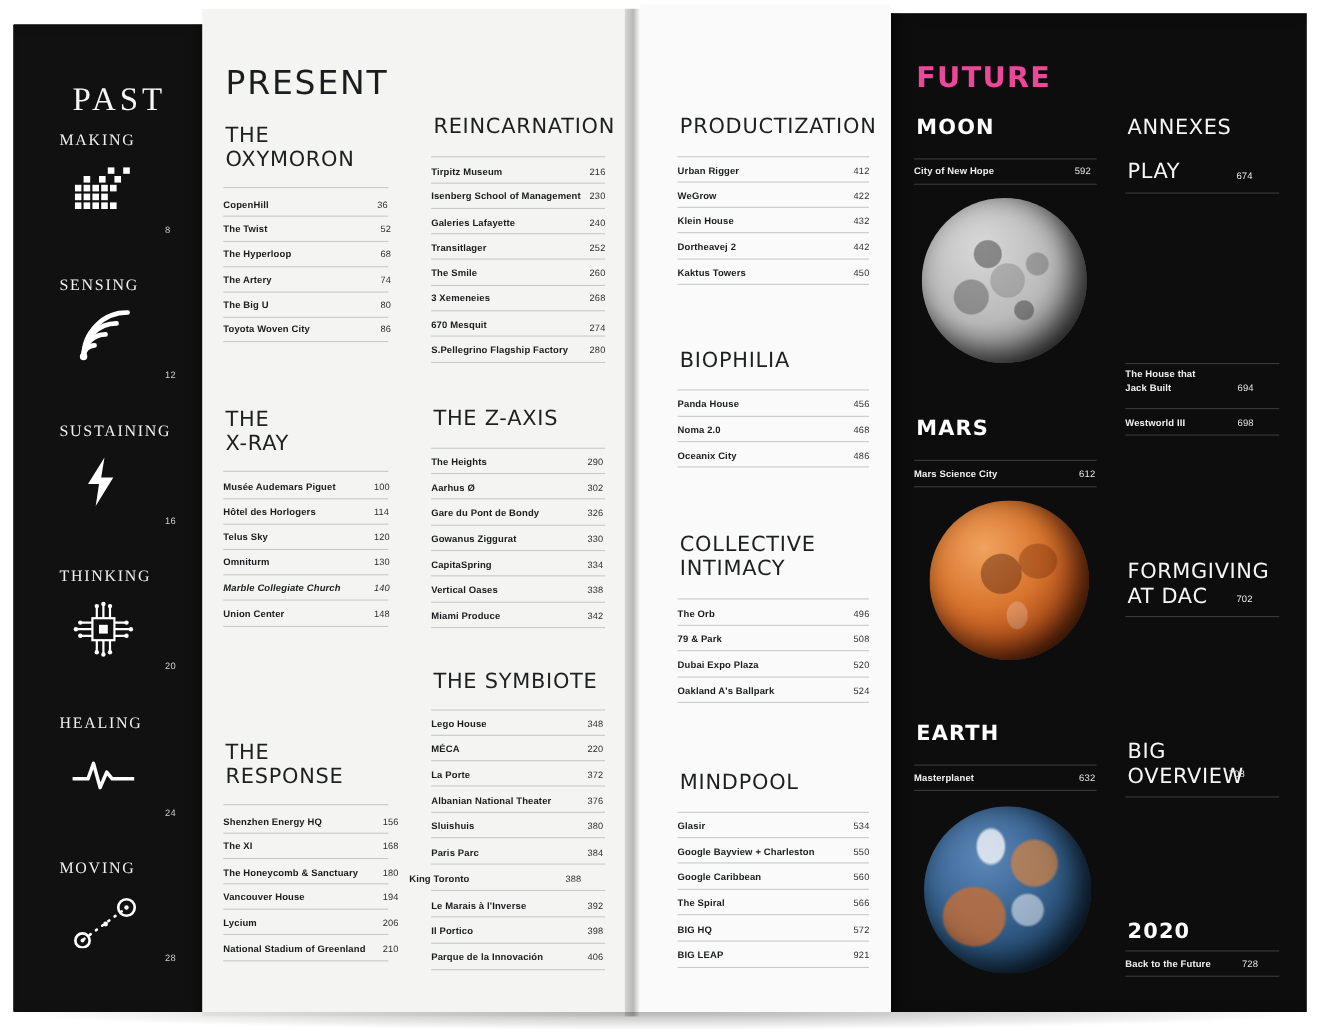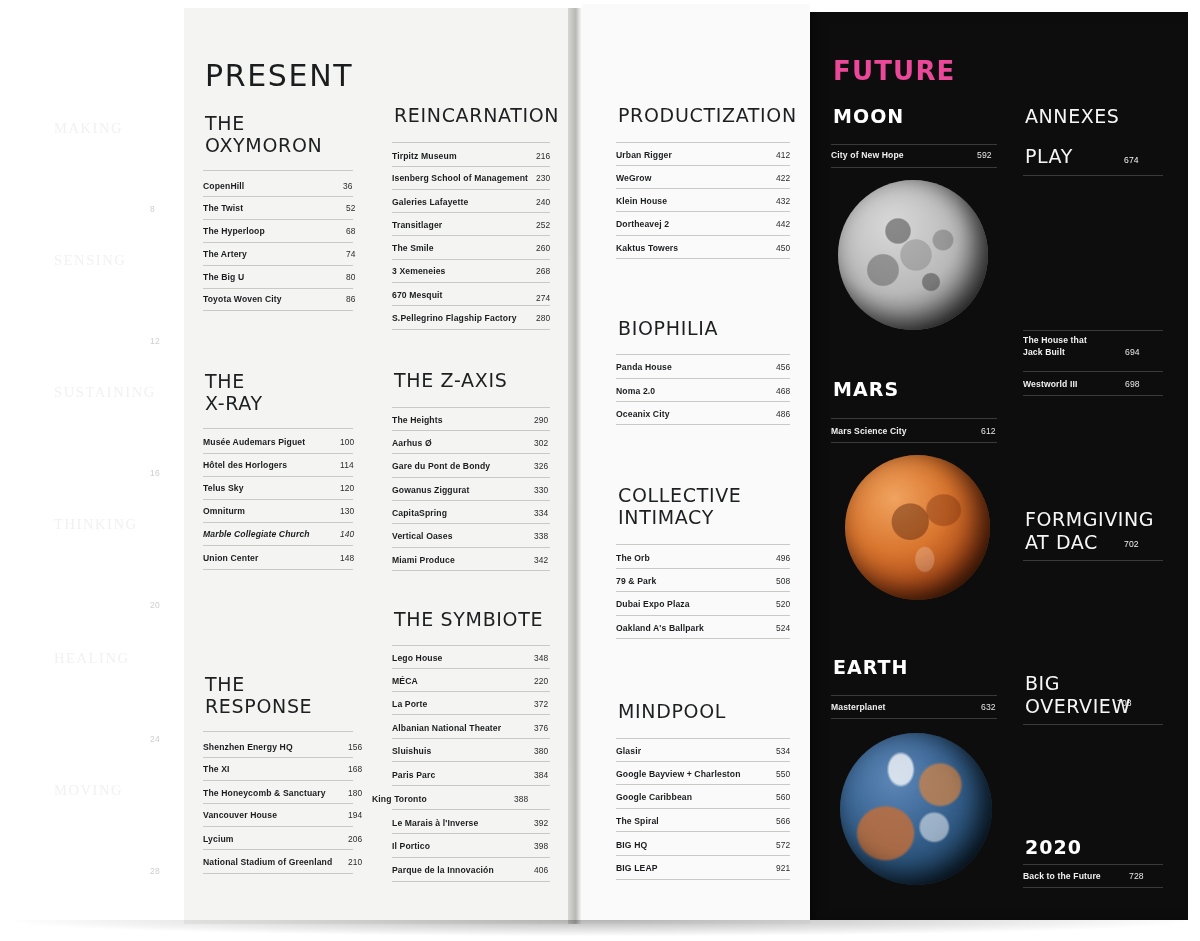--- a/index.html
+++ b/index.html
@@ -232,20 +232,23 @@
       radial-gradient(ellipse at 66% 34%, rgba(205,130,70,0.75) 0 14%, rgba(0,0,0,0) 16%),
       radial-gradient(circle at 36% 30%, #5d87b8 0%, #37628f 42%, #234a6e 70%, #11253a 92%, #07121c 100%);
     box-shadow: inset -10px -8px 26px rgba(0,0,0,0.78);
   }
 </style>
 </head>
 <body>
 
 <div id="book">
 
+  <div class="page left-dark">
+    <div class="past-title serif-title">PAST</div>
+  </div>
 
   <div class="past-group" style="top:120px;">
     <div class="g-label">MAKING</div>
     <div class="icon-wrap" style="left:14px; top:32px;">
       <svg width="56" height="44" viewBox="0 0 56 44" aria-hidden="true">
         <g fill="#ffffff">
           <rect x="30" y="0" width="6" height="6"></rect>
             <rect x="44" y="0" width="6" height="6"></rect>
           <rect x="8" y="8" width="6" height="6"></rect>
             <rect x="22" y="8" width="6" height="6"></rect>

